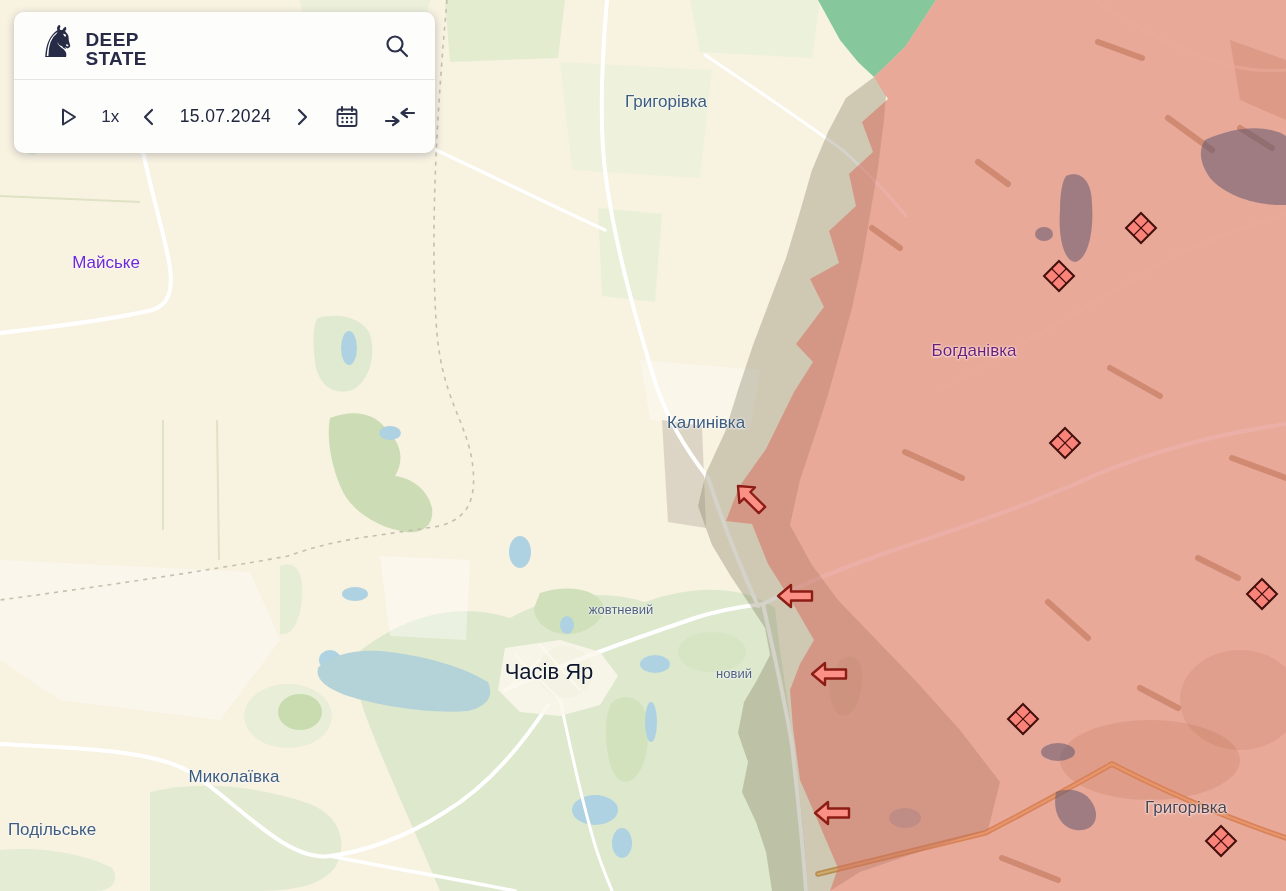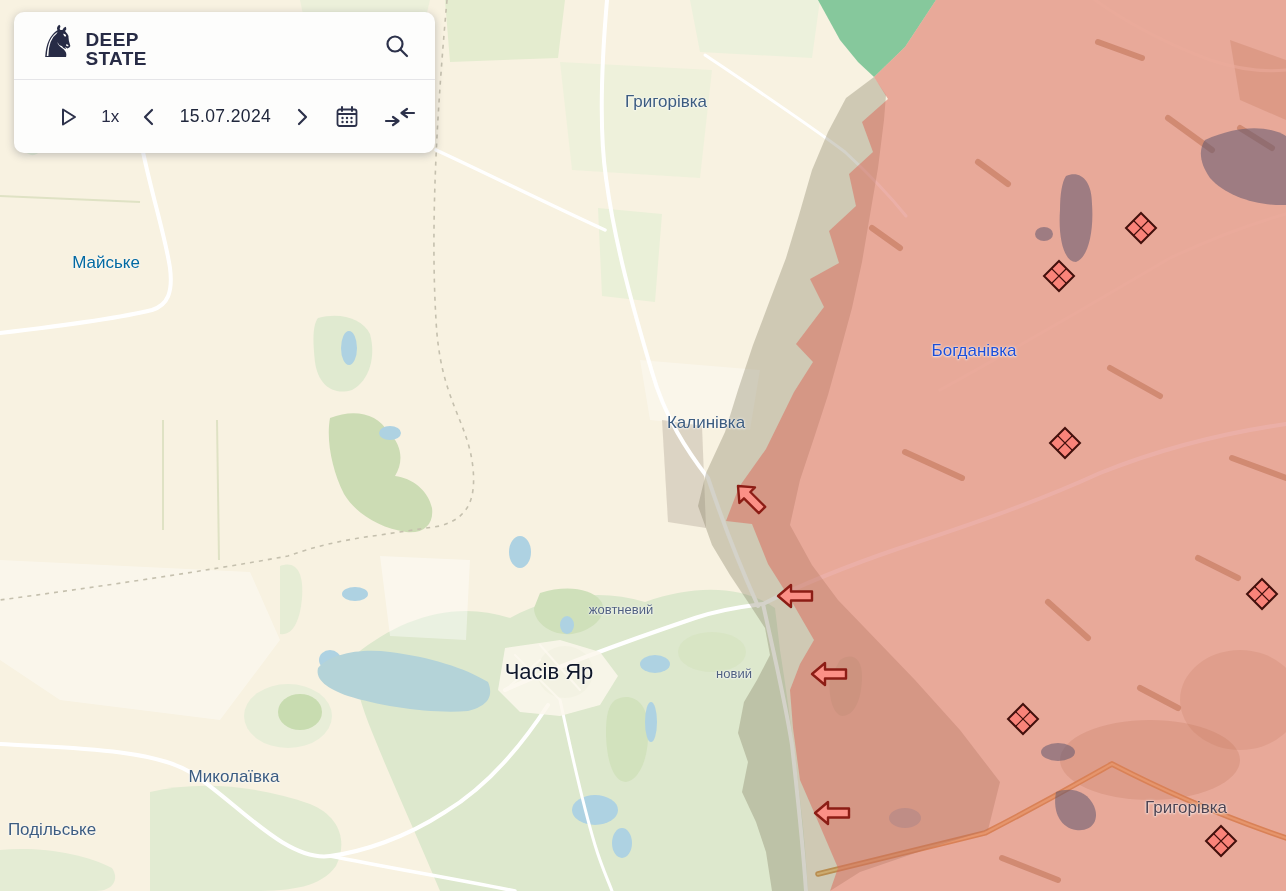--- a/index.html
+++ b/index.html
@@ -168,23 +168,23 @@
         <use href="#battle-marker" transform="translate(1221 841)"></use>
         <use href="#advance-arrow" transform="translate(750 498) rotate(45)"></use>
         <use href="#advance-arrow" transform="translate(795 596) rotate(0)"></use>
         <use href="#advance-arrow" transform="translate(829 674) rotate(0)"></use>
         <use href="#advance-arrow" transform="translate(832 813) rotate(0)"></use>
       </g>
   </svg>
 
   <div id="labels">
       <div class="map-label" style="left: 666px; top: 102px; font-size: 17px; color: rgb(60, 92, 128);">Григорівка</div>
-      <div class="map-label" style="left: 106px; top: 263px; font-size: 17px; color: #0369a1;">Майське</div>
+      <div class="map-label" style="left: 106px; top: 263px; font-size: 17px; color: #6d28d9;">Майське</div>
       <div class="map-label" style="left: 706px; top: 423px; font-size: 17px; color: rgb(60, 92, 128);">Калинівка</div>
-      <div class="map-label" style="left: 974px; top: 351px; font-size: 17px; color: #1d4ed8;">Богданівка</div>
+      <div class="map-label" style="left: 974px; top: 351px; font-size: 17px; color: #701a75;">Богданівка</div>
       <div class="map-label" style="left: 549px; top: 672px; font-size: 22px; color: #0f172a; text-align: center;">Часів Яр</div>
       <div class="map-label" style="left: 621px; top: 609px; font-size: 13px; color: rgb(79, 96, 128);">жовтневий</div>
       <div class="map-label" style="left: 734px; top: 673px; font-size: 13px; color: rgb(79, 96, 128);">новий</div>
       <div class="map-label" style="left: 234px; top: 777px; font-size: 17px; color: rgb(60, 92, 128);">Миколаївка</div>
       <div class="map-label" style="left: 52px; top: 830px; font-size: 17px; color: rgb(60, 92, 128);">Подільське</div>
       <div class="map-label" style="left: 1186px; top: 808px; font-size: 17px; color: rgb(78, 66, 80);">Григорівка</div>
     </div>
 
   <div class="panel">
     <div class="row-top">

